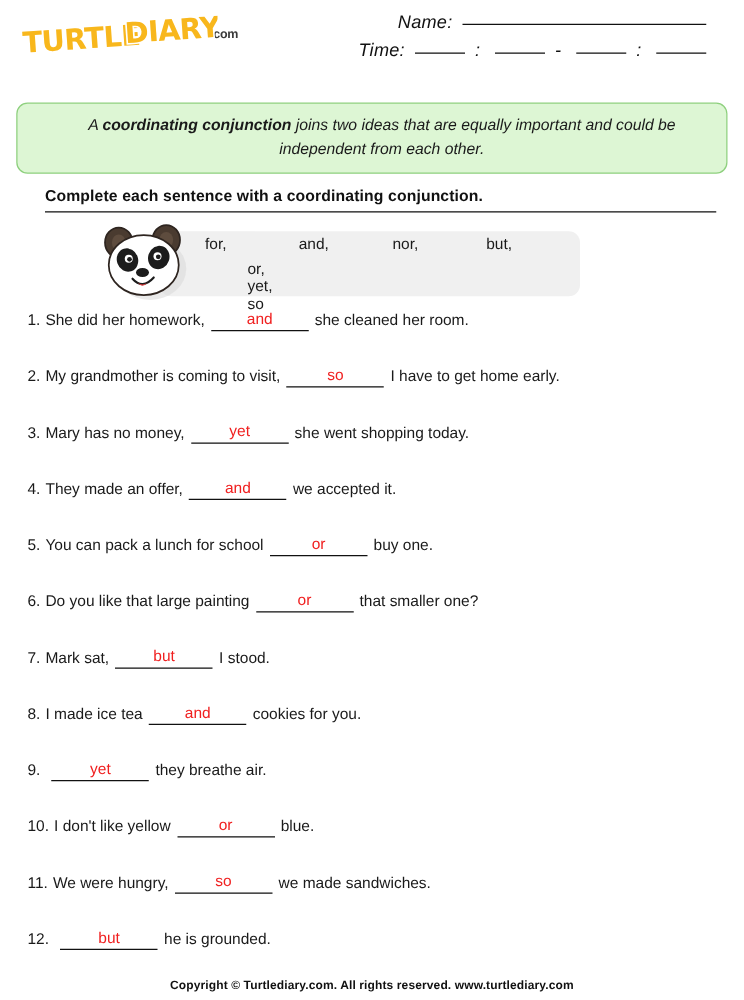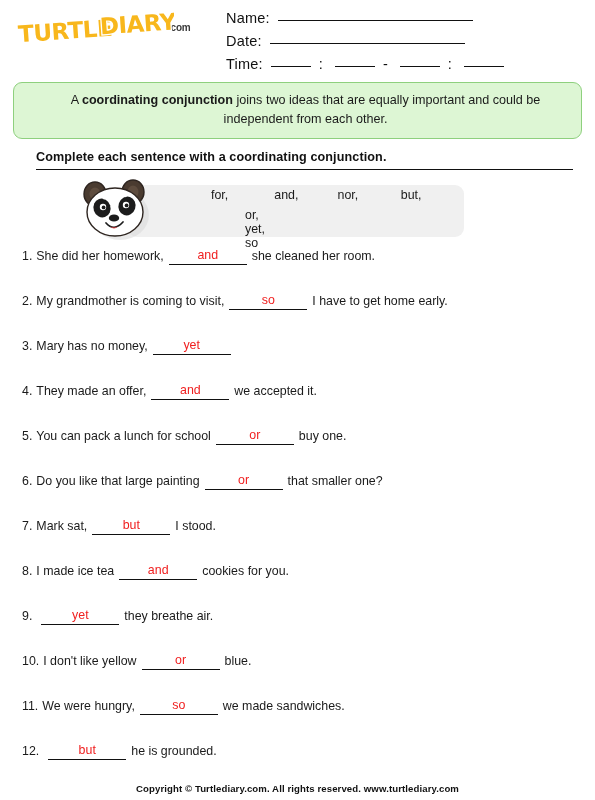--- a/index.html
+++ b/index.html
@@ -51,22 +51,23 @@
     font-size: 10.5px;
     color: #4a4a4a;
     margin-top: 1px;
     margin-left: 22px;
     letter-spacing: 0.1px;
   }
 
   .fields {
     flex: 1;
     padding-top: 4px;
-    text-align: left;
+    text-align: right;
     padding-right: 16px;
+    font-style: italic;
   }
   .field-row {
     font-size: 14.5px;
     color: #111;
     margin-bottom: 7px;
     white-space: nowrap;
   }
   .field-label { letter-spacing: 0.2px; }
   .rule {
     display: inline-block;
@@ -83,20 +84,21 @@
     margin: 4px 13px 0 13px;
     background: #ddf6d4;
     border: 1.5px solid #8ed07e;
     border-radius: 9px;
     padding: 8px 10px 9px 26px;
     text-align: center;
     font-size: 12.6px;
     line-height: 1.5;
     color: #1a1a1a;
     box-sizing: border-box;
+    font-style: italic;
   }
   .banner b { font-weight: bold; }
 
   
   .instruction-wrap {
     margin: 11px 22px 0 36px;
     border-bottom: 1.4px solid #111;
     padding-bottom: 5px;
   }
   .instruction {
@@ -136,21 +138,20 @@
     left: 164px;
     top: 9px;
     width: 300px;
     z-index: 4;
     font-size: 12.4px;
     color: #1a1a1a;
   }
   .wb-row {
     display: flex;
     margin-bottom: 6px;
-    margin-left: 47px;
   }
   .wb-row1 .wb-item { width: 25%; text-align: left; }
   .wb-row2 { padding-left: 34px; flex-direction: column; }
   .wb-row2 .wb-item { width: 28%; text-align: left; }
 
   
   .questions {
     margin: 4px 0 0 0;
     padding: 0 22px;
   }
@@ -216,24 +217,20 @@
           </g>
         </svg>
       </div>
       <span class="logo-dotcom">.com</span>
     </div>
   </div>
 
   <div class="fields">
     <div class="field-row">
       <span class="field-label">Name:</span>
-      <span class="rule rule-long"></span>
-    </div>
-    <div class="field-row">
-      <span class="field-label">Date:</span>
       <span class="rule rule-long"></span>
     </div>
     <div class="field-row">
       <span class="field-label">Time:</span>
       <span class="rule rule-short"></span>
       <span class="sep">:</span>
       <span class="rule rule-short"></span>
       <span class="sep">-</span>
       <span class="rule rule-short"></span>
       <span class="sep">:</span>
@@ -310,20 +307,21 @@
       </span>
     <span class="q-post">I have to get home early.</span>
   </div>
 
   <div class="q">
     <span class="q-num">3.</span>
     <span class="q-pre">Mary has no money,</span>
     <span class="blank">
         <span class="ans">yet</span>
       </span>
+    <span class="q-post">she went shopping today.</span>
   </div>
 
   <div class="q">
     <span class="q-num">4.</span>
     <span class="q-pre">They made an offer,</span>
     <span class="blank">
         <span class="ans">and</span>
       </span>
     <span class="q-post">we accepted it.</span>
   </div>

